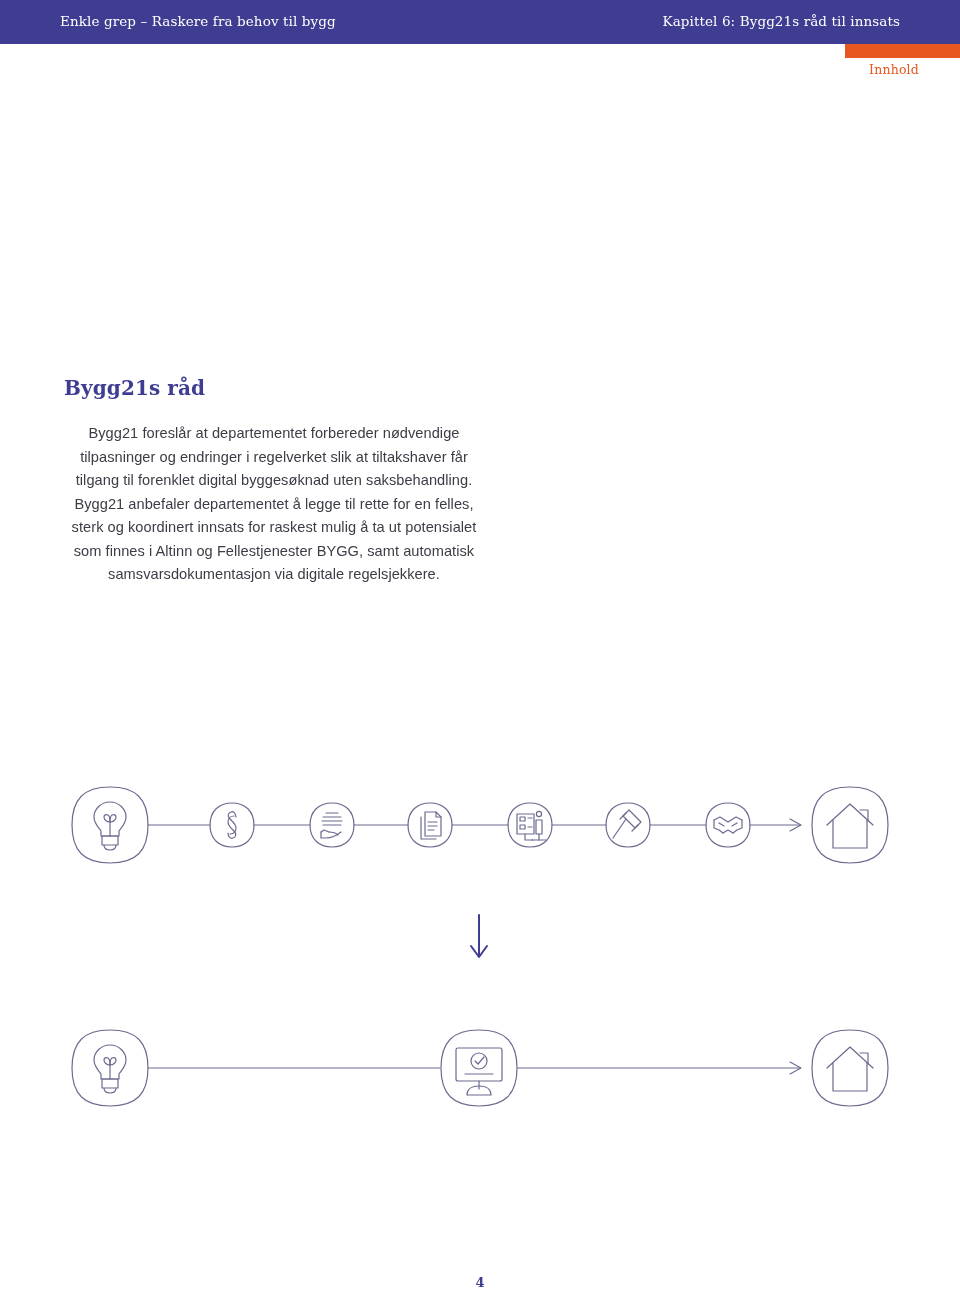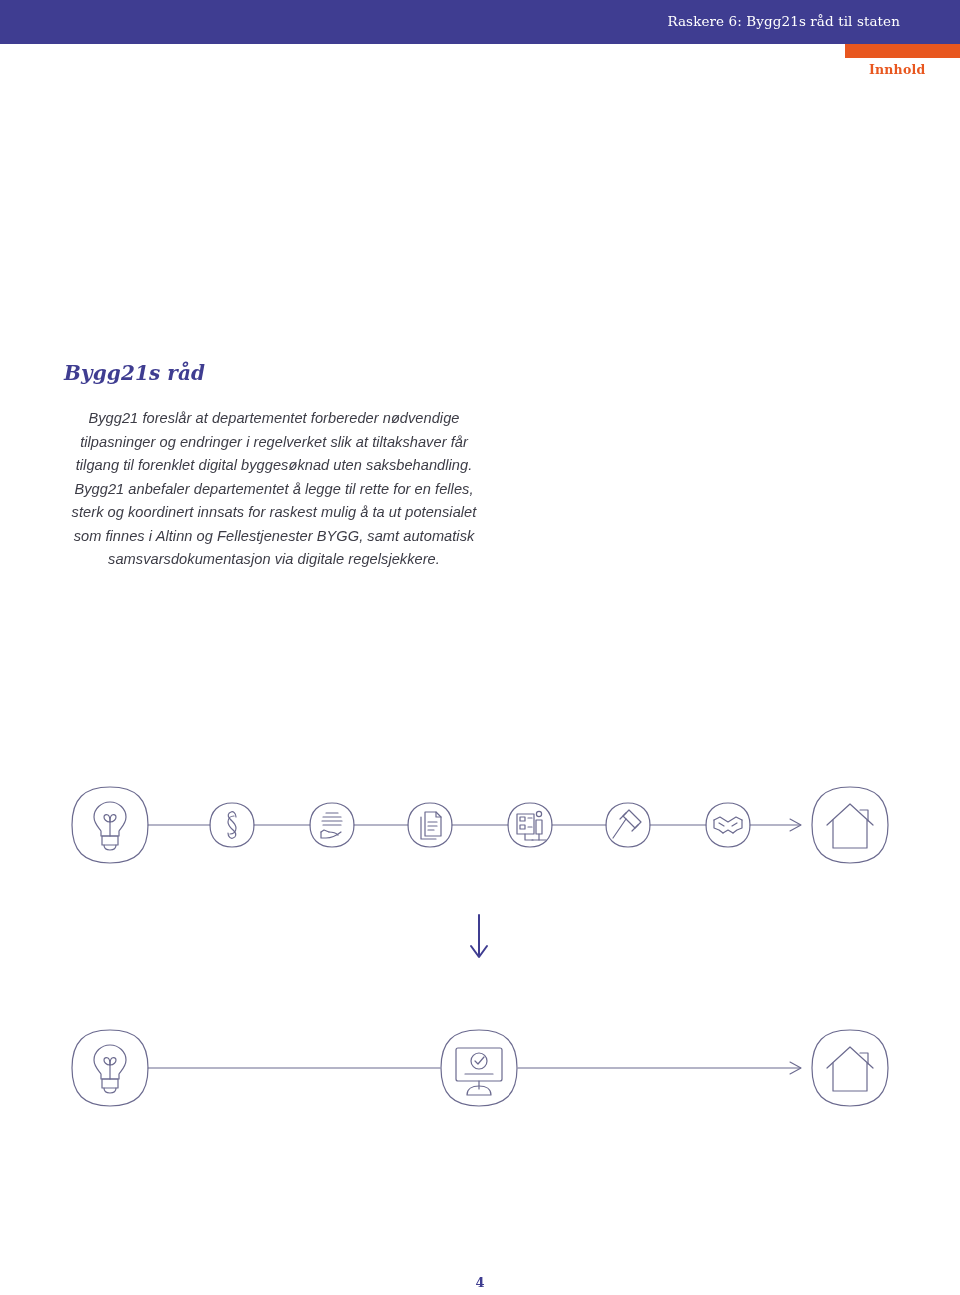--- a/index.html
+++ b/index.html
@@ -59,33 +59,32 @@
     height: 14px;
     background: #e8571f;
   }
   .toc-link {
     position: absolute;
     left: 869px;
     top: 62px;
     color: #e8571f;
     font-family: "DejaVu Serif", "Liberation Serif", serif;
     font-size: 12.5px;
-    font-weight: 700;
+    font-weight: 400;
     letter-spacing: 0.2px;
     white-space: nowrap;
     text-decoration: none;
   }
 
   
   .content {
     position: absolute;
     left: 64px;
-    top: 361px;
+    top: 376px;
     width: 420px;
-    font-style: italic;
   }
   .section-title {
     margin: 0 0 22px 0;
     color: #3f3d91;
     font-family: "DejaVu Serif", "Liberation Serif", serif;
     font-size: 20px;
     font-weight: 700;
     letter-spacing: 0.1px;
   }
   .section-body {
@@ -118,21 +117,22 @@
     color: #3f3d91;
     font-family: "DejaVu Serif", "Liberation Serif", serif;
     font-size: 13px;
     font-weight: 700;
   }
 </style>
 </head>
 <body>
 
 <div class="page-header">
-  <div class="hdr-right">Raskere 6: Bygg21s råd til staten</div>
+  <div class="hdr-left">Enkle grep – Raskere fra behov til bygg</div>
+  <div class="hdr-right">Kapittel 6: Bygg21s råd til innsats</div>
 </div>
 
 <div class="toc-tab"></div>
 <a class="toc-link" href="#">Innhold</a>
 
 <div class="content">
   <h2 class="section-title">Bygg21s råd</h2>
   <p class="section-body">Bygg21 foreslår at departementet forbereder nødvendige tilpasninger og endringer i regelverket slik at tiltakshaver får tilgang til forenklet digital byggesøknad uten saksbehandling. Bygg21 anbefaler departementet å legge til rette for en felles, sterk og koordinert innsats for raskest mulig å ta ut potensialet som finnes i Altinn og Fellestjenester BYGG, samt automatisk samsvarsdokumentasjon via digitale regelsjekkere.</p>
 </div>
 

